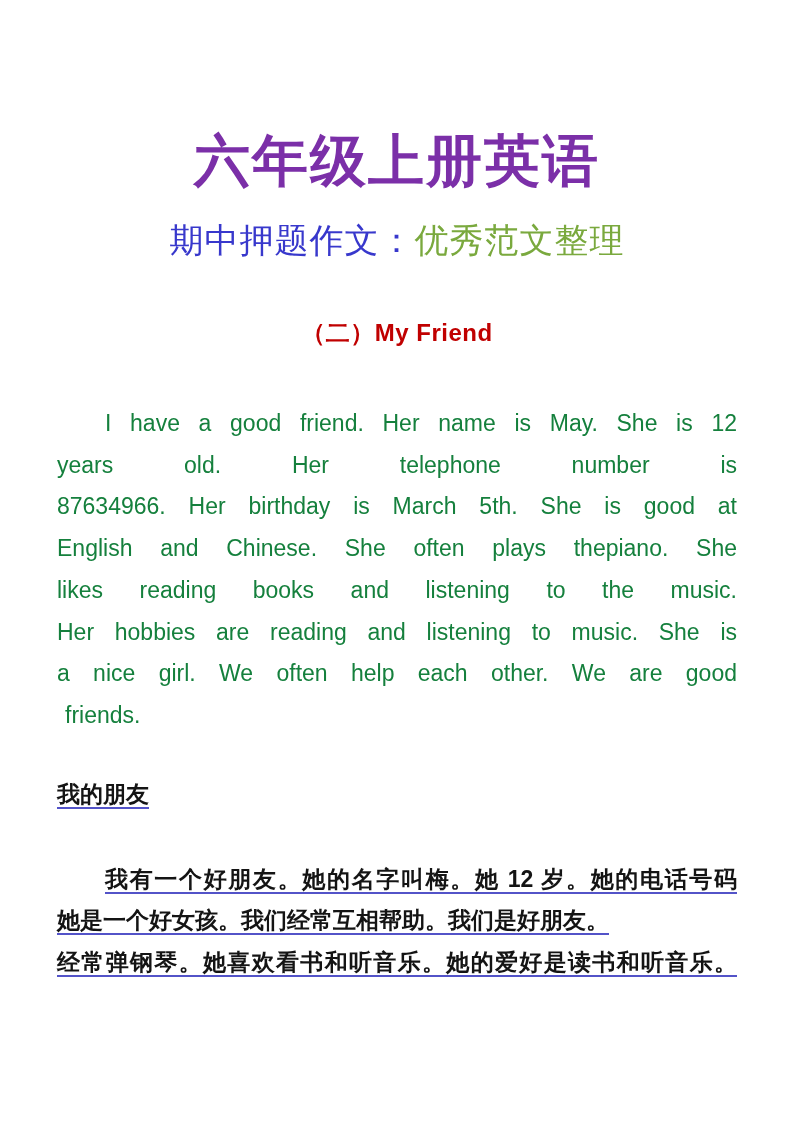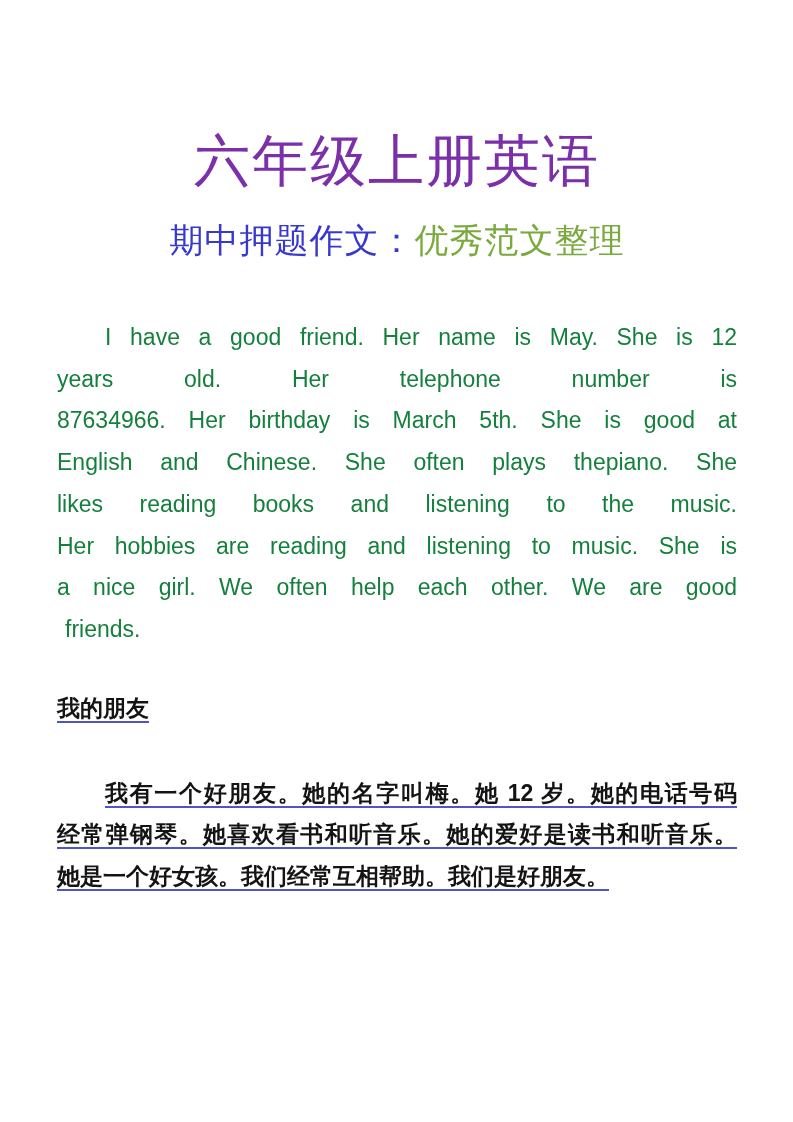--- a/index.html
+++ b/index.html
@@ -15,21 +15,21 @@
     box-sizing: border-box;
     padding: 130px 56px 0 57px;
     font-family: "Liberation Sans", "DejaVu Sans", sans-serif;
     overflow: hidden;
   }
   .doc-title {
     margin: 0;
     text-align: center;
     font-size: 56px;
     line-height: 62px;
-    font-weight: 400;
+    font-weight: 700;
     letter-spacing: 2px;
     color: var(--c-title, #7b2fa8);
   }
   .doc-subtitle {
     margin-top: 28px;
     text-align: center;
     font-size: 34px;
     line-height: 40px;
     font-weight: 400;
     letter-spacing: 1px;
@@ -86,35 +86,36 @@
 <body>
 
 <div class="page">
 
   <h1 class="doc-title">六年级上册英语</h1>
 
   <div class="doc-subtitle">
     <span class="sub-blue">期中押题作文：</span><span class="sub-green">优秀范文整理</span>
   </div>
 
+  <h2 class="essay-heading">（二）My Friend</h2>
 
   <div class="en-para">
     <div class="en-line first">I have a good friend. Her name is May. She is 12</div>
     <div class="en-line">years old. Her telephone number is</div>
     <div class="en-line">87634966. Her birthday is March 5th. She is good at</div>
     <div class="en-line">English and Chinese. She often plays thepiano. She</div>
     <div class="en-line">likes reading books and listening to the music.</div>
     <div class="en-line">Her hobbies are reading and listening to music. She is</div>
     <div class="en-line">a nice girl. We often help each other. We are good</div>
     <div class="en-line last">friends.</div>
   </div>
 
   <h3 class="zh-heading">
     <span class="u">我的朋友</span>
   </h3>
 
   <div class="zh-para">
     <div class="zh-line first"><span class="u">我有一个好朋友。她的名字叫梅。她 12 岁。她的电话号码</span></div>
+    <div class="zh-line last"><span class="u">她是一个好女孩。我们经常互相帮助。我们是好朋友。</span></div>
     <div class="zh-line"><span class="u">经常弹钢琴。她喜欢看书和听音乐。她的爱好是读书和听音乐。</span></div>
-    <div class="zh-line last"><span class="u">她是一个好女孩。我们经常互相帮助。我们是好朋友。</span></div>
   </div>
 
 </div>
 
 </body></html>

